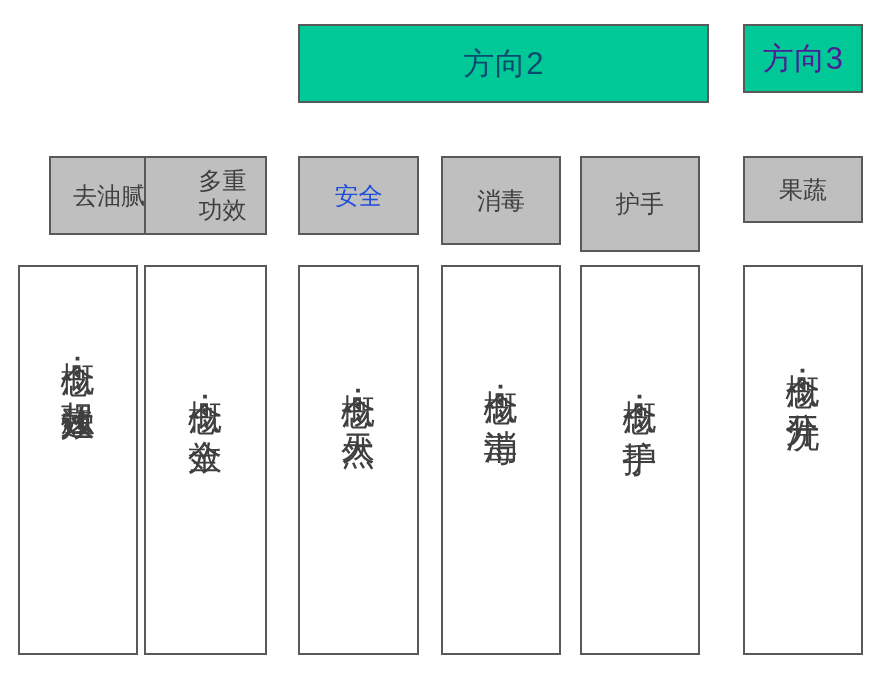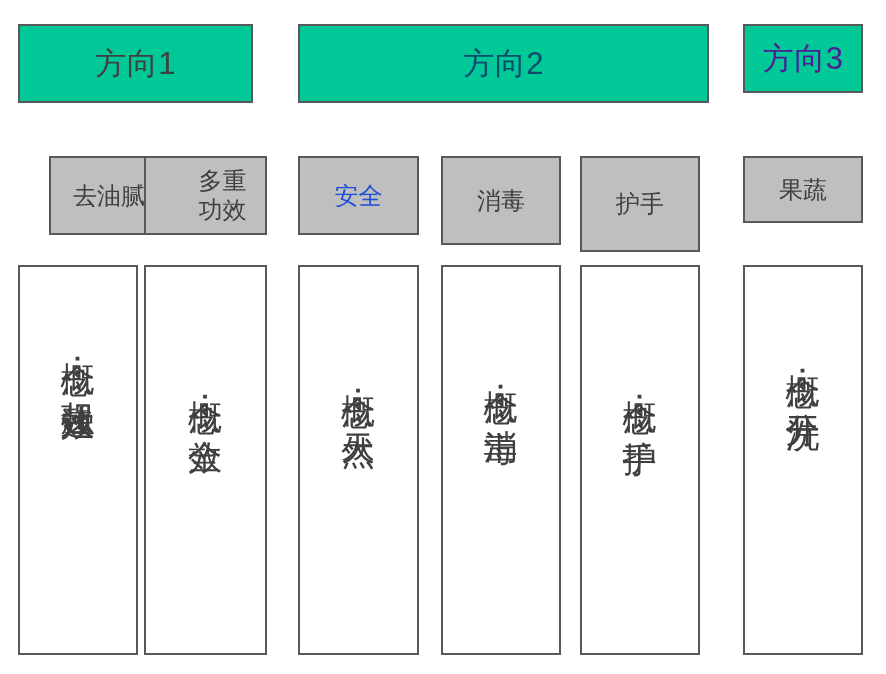--- a/index.html
+++ b/index.html
@@ -72,21 +72,20 @@
     letter-spacing: 2px;
     color: #3f3f3f;
     white-space: nowrap;
     display: block;
   }
 </style>
 </head>
 <body>
 
 <div id="board" style="width: 886px; height: 674px; background: rgb(255, 255, 255);">
-    <div class="cell direction-box" style="background: rgb(0, 200, 150); border-color: rgb(89, 89, 89); color: rgb(63, 63, 63); left: 18px; top: 24px; width: 235px; height: 79px;">方向1</div>
     <div class="cell direction-box" style="background: rgb(0, 200, 150); border-color: rgb(89, 89, 89); color: #0c4a6e; left: 298px; top: 24px; width: 411px; height: 79px;">方向2</div>
     <div class="cell direction-box" style="background: rgb(0, 200, 150); border-color: rgb(89, 89, 89); color: #4c1d95; left: 743px; top: 24px; width: 120px; height: 69px;">方向3</div>
     <div class="cell benefit-box" style="background: rgb(191, 191, 191); border-color: rgb(89, 89, 89); color: rgb(63, 63, 63); left: 18px; top: 156px; width: 120px; height: 79px; margin-left: 31px;">
       <div>
         <div>去油腻</div>
       </div>
     </div>
     <div class="cell benefit-box two-line" style="background: rgb(191, 191, 191); border-color: rgb(89, 89, 89); color: rgb(63, 63, 63); left: 144px; top: 156px; width: 123px; height: 79px; padding-left: 38px;">
       <div>
         <div>多重</div>

